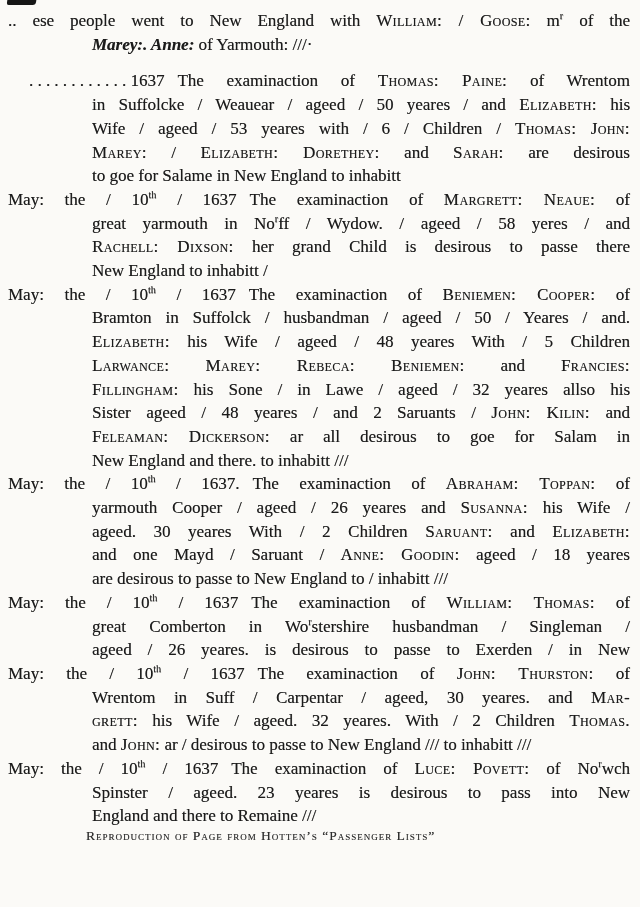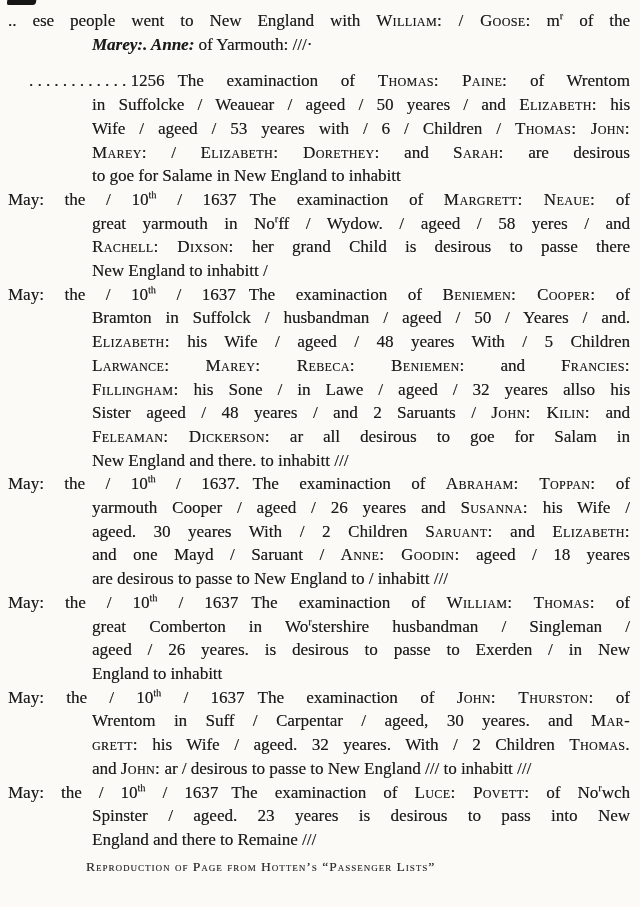--- a/index.html
+++ b/index.html
@@ -39,41 +39,40 @@
   .line.no-just { text-align-last: left; font-family: Liberation Serif, serif; }
   .line.hang { padding-left: 84px; }
   .line.dots-indent { padding-left: 21px; }
   .seg-normal { }
   .seg-sc { font-variant: small-caps; letter-spacing: 0.4px; }
   .seg-sup { vertical-align: super; font-size: 60%; line-height: 0; }
   .seg-italic { font-style: italic; font-weight: bold; }
   .seg-gap { display: inline-block; width: 13px; }
   .seg-dots { letter-spacing: 4.2px; }
   .caption {
-    margin-top: 7px;
     padding-left: 78px;
     font-variant: small-caps;
     font-size: 13.5px;
     letter-spacing: 1px;
     color: #2e2e2e;
     text-shadow: 0.2px 0.2px 0 rgba(40,40,40,0.5);
   }
 </style>
 </head>
 <body>
 
 <div class="page">
   <div class="scan-artifact"></div>
   <div class="doc-body">
       <div class="paragraph gap-after">
         <div class="line flush"><span class="seg-normal">.. ese people went to New England with </span><span class="seg-sc">William: / Goose:</span><span class="seg-normal"> m</span><span class="seg-sup">r</span><span class="seg-normal"> of the</span></div>
         <div class="line hang no-just"><span class="seg-italic">Marey:. Anne:</span><span class="seg-normal"> of Yarmouth: ///·</span></div>
       </div>
       <div class="paragraph">
-        <div class="line dots-indent"><span class="seg-dots">............</span><span class="seg-normal">1256</span><span class="seg-gap"></span><span class="seg-normal">The examinaction of </span><span class="seg-sc">Thomas: Paine:</span><span class="seg-normal"> of Wrentom</span></div>
+        <div class="line dots-indent"><span class="seg-dots">............</span><span class="seg-normal">1637</span><span class="seg-gap"></span><span class="seg-normal">The examinaction of </span><span class="seg-sc">Thomas: Paine:</span><span class="seg-normal"> of Wrentom</span></div>
         <div class="line hang"><span class="seg-normal">in Suffolcke / Weauear / ageed / 50 yeares / and </span><span class="seg-sc">Elizabeth:</span><span class="seg-normal"> his</span></div>
         <div class="line hang"><span class="seg-normal">Wife / ageed / 53 yeares with / 6 / Children / </span><span class="seg-sc">Thomas: John:</span></div>
         <div class="line hang"><span class="seg-sc">Marey:</span><span class="seg-normal"> / </span><span class="seg-sc">Elizabeth: Dorethey:</span><span class="seg-normal"> and </span><span class="seg-sc">Sarah:</span><span class="seg-normal"> are desirous</span></div>
         <div class="line hang no-just"><span class="seg-normal">to goe for Salame in New England to inhabitt</span></div>
       </div>
       <div class="paragraph">
         <div class="line flush"><span class="seg-normal">May: the / 10</span><span class="seg-sup">th</span><span class="seg-normal"> / 1637</span><span class="seg-gap"></span><span class="seg-normal">The examinaction of </span><span class="seg-sc">Margrett: Neaue:</span><span class="seg-normal"> of</span></div>
         <div class="line hang"><span class="seg-normal">great yarmouth in No</span><span class="seg-sup">r</span><span class="seg-normal">ff / Wydow. / ageed / 58 yeres / and</span></div>
         <div class="line hang"><span class="seg-sc">Rachell: Dixson:</span><span class="seg-normal"> her grand Child is desirous to passe there</span></div>
         <div class="line hang no-just"><span class="seg-normal">New England to inhabitt /</span></div>
@@ -92,21 +91,20 @@
         <div class="line flush"><span class="seg-normal">May: the / 10</span><span class="seg-sup">th</span><span class="seg-normal"> / 1637.</span><span class="seg-gap"></span><span class="seg-normal">The examinaction of </span><span class="seg-sc">Abraham: Toppan:</span><span class="seg-normal"> of</span></div>
         <div class="line hang"><span class="seg-normal">yarmouth Cooper / ageed / 26 yeares and </span><span class="seg-sc">Susanna:</span><span class="seg-normal"> his Wife /</span></div>
         <div class="line hang"><span class="seg-normal">ageed. 30 yeares With / 2 Children </span><span class="seg-sc">Saruant:</span><span class="seg-normal"> and </span><span class="seg-sc">Elizabeth:</span></div>
         <div class="line hang"><span class="seg-normal">and one Mayd / Saruant / </span><span class="seg-sc">Anne: Goodin:</span><span class="seg-normal"> ageed / 18 yeares</span></div>
         <div class="line hang no-just"><span class="seg-normal">are desirous to passe to New England to / inhabitt ///</span></div>
       </div>
       <div class="paragraph">
         <div class="line flush"><span class="seg-normal">May: the / 10</span><span class="seg-sup">th</span><span class="seg-normal"> / 1637</span><span class="seg-gap"></span><span class="seg-normal">The examinaction of </span><span class="seg-sc">William: Thomas:</span><span class="seg-normal"> of</span></div>
         <div class="line hang"><span class="seg-normal">great Comberton in Wo</span><span class="seg-sup">r</span><span class="seg-normal">stershire husbandman / Singleman /</span></div>
         <div class="line hang"><span class="seg-normal">ageed / 26 yeares. is desirous to passe to Exerden / in New</span></div>
-        <div class="line hang no-just"><span class="seg-normal">England to inhabitt</span></div>
       </div>
       <div class="paragraph">
         <div class="line flush"><span class="seg-normal">May: the / 10</span><span class="seg-sup">th</span><span class="seg-normal"> / 1637</span><span class="seg-gap"></span><span class="seg-normal">The examinaction of </span><span class="seg-sc">John: Thurston:</span><span class="seg-normal"> of</span></div>
         <div class="line hang"><span class="seg-normal">Wrentom in Suff / Carpentar / ageed, 30 yeares. and </span><span class="seg-sc">Mar-</span></div>
         <div class="line hang"><span class="seg-sc">grett:</span><span class="seg-normal"> his Wife / ageed. 32 yeares. With / 2 Children </span><span class="seg-sc">Thomas.</span></div>
         <div class="line hang no-just"><span class="seg-normal">and </span><span class="seg-sc">John:</span><span class="seg-normal"> ar / desirous to passe to New England /// to inhabitt ///</span></div>
       </div>
       <div class="paragraph">
         <div class="line flush"><span class="seg-normal">May: the / 10</span><span class="seg-sup">th</span><span class="seg-normal"> / 1637</span><span class="seg-gap"></span><span class="seg-normal">The examinaction of </span><span class="seg-sc">Luce: Povett:</span><span class="seg-normal"> of No</span><span class="seg-sup">r</span><span class="seg-normal">wch</span></div>
         <div class="line hang"><span class="seg-normal">Spinster / ageed. 23 yeares is desirous to pass into New</span></div>

